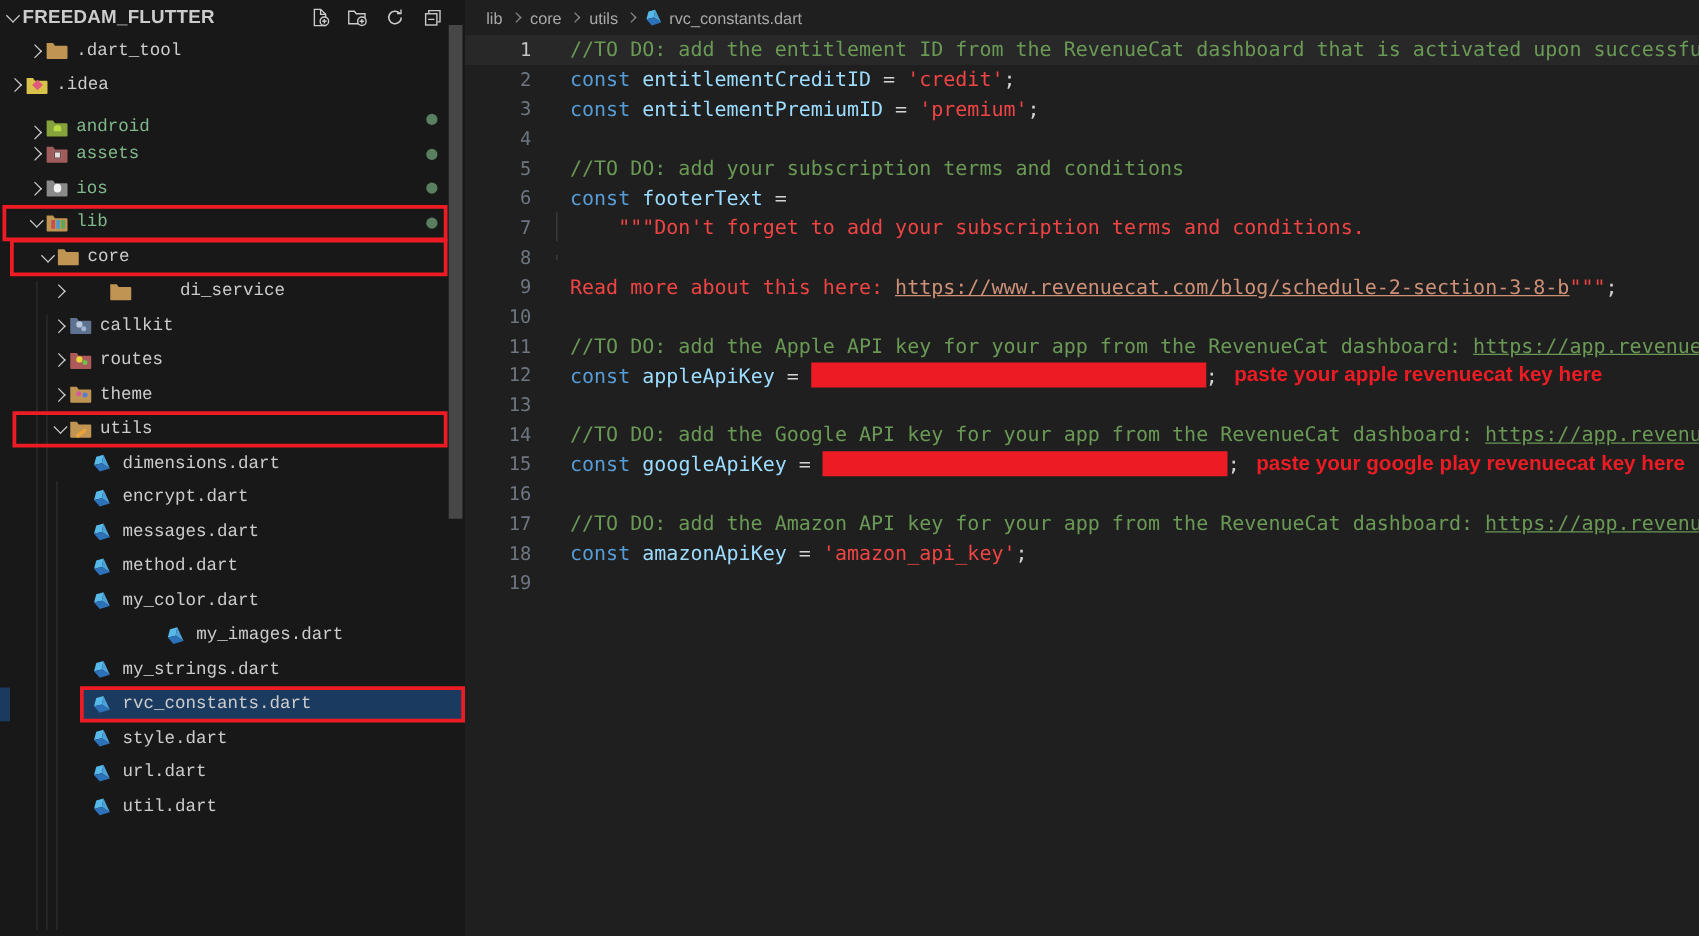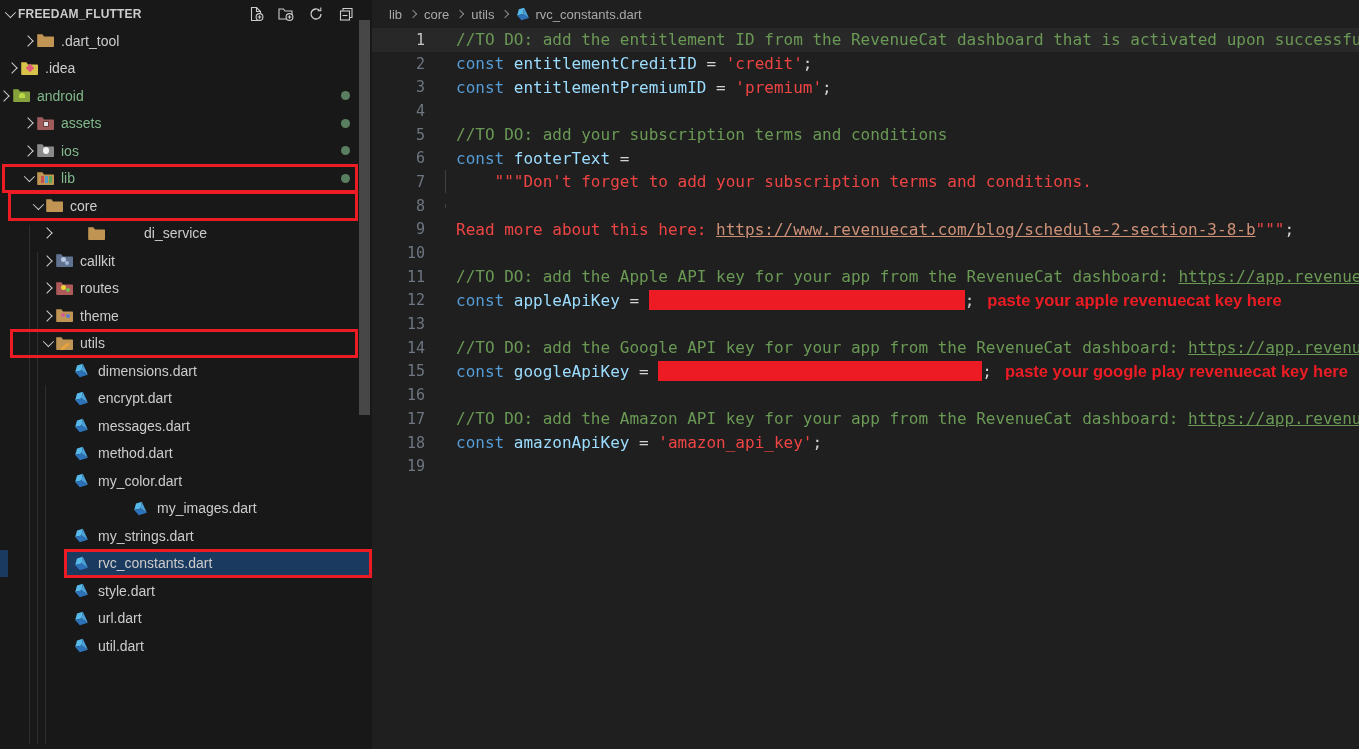--- a/index.html
+++ b/index.html
@@ -4,29 +4,29 @@
 <style>
   html,body{margin:0;padding:0;}
   body{
     width:1359px;height:749px;overflow:hidden;position:relative;
     background:#1f1f1f;font-family:"Liberation Sans",sans-serif;
     -webkit-font-smoothing:antialiased;
   }
   
   .sidebar{position:absolute;left:0;top:0;width:372px;height:749px;background:#181818;overflow:hidden;}
   .sidebar-header{position:relative;height:27px;display:flex;align-items:center;padding-left:5px;}
-  .root-label{color:#cccccc;font-size:12px;font-weight:bold;letter-spacing:.2px;margin-left:5px;}
+  .root-label{color:#cccccc;font-size:15px;font-weight:bold;letter-spacing:.2px;margin-left:5px;}
   .actions{position:absolute;right:18px;top:0;height:27px;display:flex;align-items:center;gap:14px;}
   .action-icon{width:16px;height:16px;display:inline-flex;align-items:center;justify-content:center;cursor:pointer;}
   .chev{display:inline-block;width:7px;height:7px;border-right:1.4px solid #cccccc;border-bottom:1.4px solid #cccccc;flex:none;}
   .chev.right{transform:rotate(-45deg);}
   .chev.down{transform:rotate(45deg) translateY(-2px);}
   .tree{position:absolute;left:0;top:27px;right:0;}
   .tree-row{position:relative;height:27.5px;display:flex;align-items:center;font-size:14px;color:#cccccc;cursor:pointer;}
-  .tree-row .lbl{margin-left:6px;white-space:nowrap;position:relative;z-index:2;}
+  .tree-row .lbl{margin-left:6px;white-space:nowrap;position:relative;z-index:2;font-family:Liberation Mono, monospace;}
   .tree-row.green .lbl{color:#81b88b;}
   .tree-row .chev{margin-right:5px;position:relative;z-index:2;}
   .tree-icon{position:relative;width:18px;height:15px;flex:none;z-index:2;}
   .tree-icon svg{position:absolute;left:0;top:0;}
   .ov{position:absolute;z-index:3;}
   .git-dot{position:absolute;left:341px;top:9px;width:9px;height:9px;border-radius:50%;background:#5a7f60;z-index:2;}
   .sel-strip{position:absolute;left:0;top:0;bottom:0;width:8px;background:#1b3a5f;z-index:0;}
   .sel-main{position:absolute;left:64px;right:0;top:0;bottom:0;background:#1b3a5f;z-index:0;}
   .row-outline{position:absolute;top:-1px;bottom:-1px;border:3px solid #ed1c24;z-index:6;pointer-events:none;}
   .tree-guide{position:absolute;width:1px;background:#2e2e2e;z-index:1;}
@@ -105,21 +105,21 @@
       <div class="tree-row" style="padding-left: 8px;">
         <span class="chev right"></span>
         <span class="tree-icon">
           <svg width="18" height="15" viewBox="0 0 18 15">
             <path fill="#D8C24A" d="M1 1.5h5.2l1.6 2.2H17a.8.8 0 0 1 .8.8v9a.8.8 0 0 1-.8.8H1.8a.8.8 0 0 1-.8-.8V1.5z" transform="translate(-0.8,-0.2)"></path>
           </svg>
           <span class="ov" style="background: rgb(224, 90, 122); left: 6px; top: 4px; width: 6px; height: 6px; transform: rotate(45deg);"></span>
         </span>
         <span class="lbl">.idea</span>
       </div>
-      <div class="tree-row green" style="">
+      <div class="tree-row green" style="padding-left: 24px; align-items: flex-end;">
         <span class="chev right"></span>
         <span class="tree-icon">
           <svg width="18" height="15" viewBox="0 0 18 15">
             <path fill="#86A23C" d="M1 1.5h5.2l1.6 2.2H17a.8.8 0 0 1 .8.8v9a.8.8 0 0 1-.8.8H1.8a.8.8 0 0 1-.8-.8V1.5z" transform="translate(-0.8,-0.2)"></path>
           </svg>
           <span class="ov" style="background: rgb(185, 217, 69); left: 6px; top: 5px; width: 6px; height: 5px; border-radius: 3px 3px 0px 0px;"></span>
         </span>
         <span class="lbl">android</span>
         <span class="git-dot"></span>
       </div>

